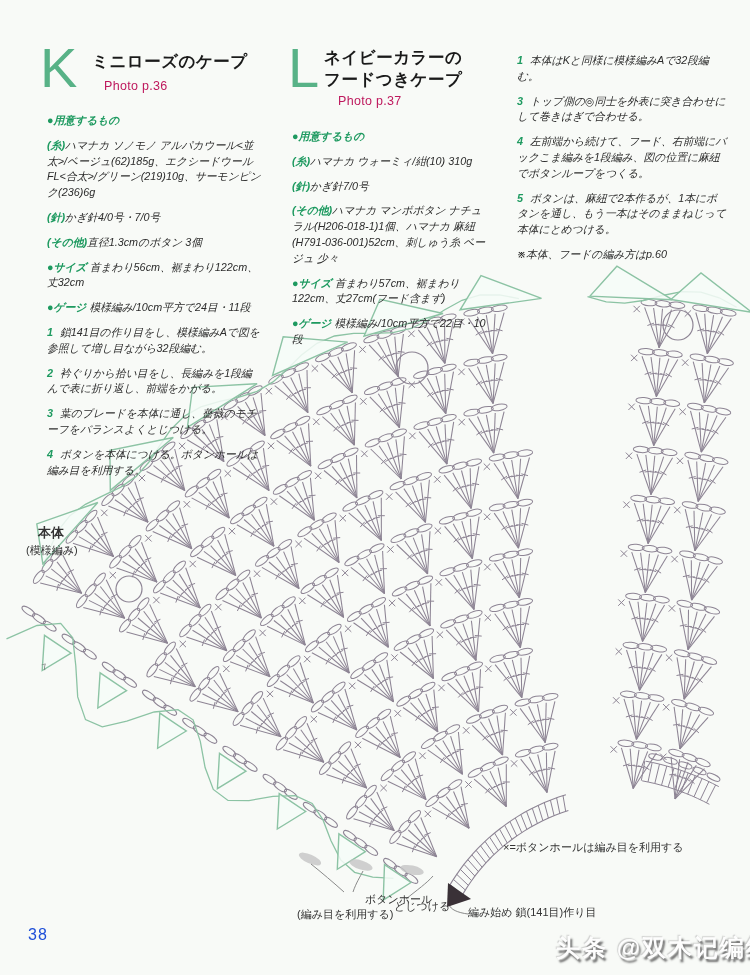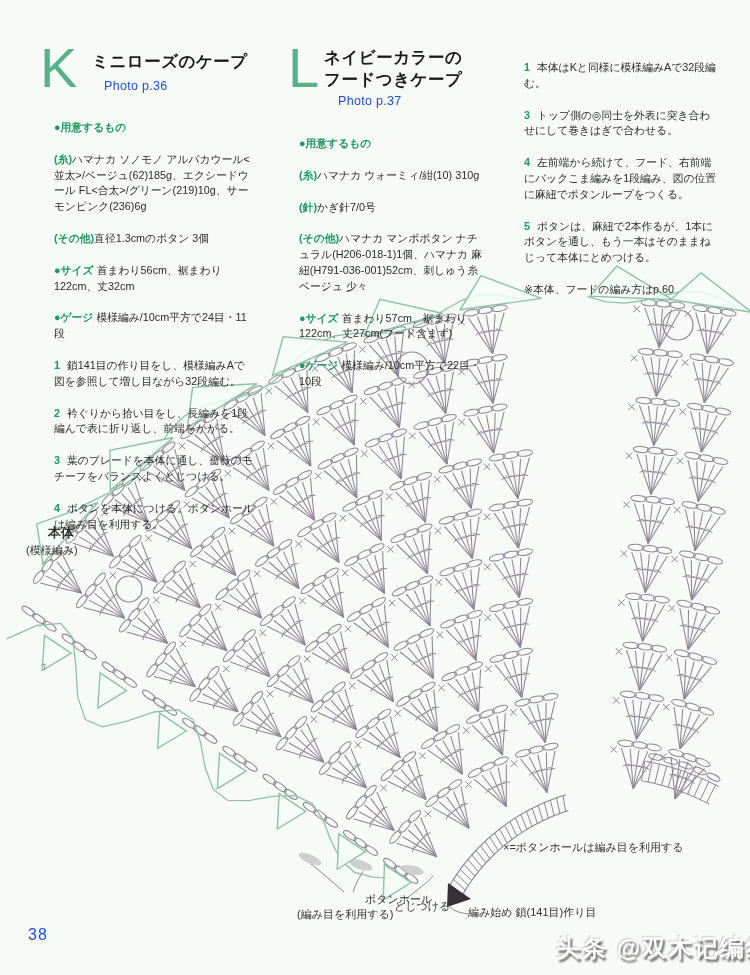--- a/index.html
+++ b/index.html
@@ -3,23 +3,23 @@
 <meta charset="utf-8">
 <style>
   html,body{margin:0;padding:0;}
   body{width:750px;height:975px;position:relative;background:#f8faf7;
        font-family:"Liberation Sans","DejaVu Sans",sans-serif;color:#2b2b2b;overflow:hidden;}
   .page{position:absolute;inset:0;}
   svg.chart{position:absolute;left:0;top:0;}
   .abs{position:absolute;}
   .big-letter{font-size:56px;font-weight:400;color:#58b287;line-height:1;}
   .title{font-size:16.5px;font-weight:bold;color:#1a1a1a;letter-spacing:.5px;line-height:22px;}
-  .photo{font-size:12.5px;color:#1d4ed8;letter-spacing:.3px;}
+  .photo{font-size:12.5px;color:#be185d;letter-spacing:.3px;}
   .colbody{font-size:10.8px;line-height:15.8px;}
-  .colbody p{margin:16px;}
+  .colbody p{margin:9px;font-style:italic;}
   .mheading{color:#1e9a60;font-weight:bold;margin-bottom:1px;}
   .gkey{color:#1e9a60;font-weight:bold;}
   .steps{margin-top:9px;}
   .step .num{color:#1e9a60;font-weight:bold;margin-right:7px;}
   .note{margin-top:2px;}
   .dlabel{font-size:11px;color:#333;white-space:nowrap;}
   .dlabel.b{font-weight:bold;font-size:13px;}
   .pageno{font-size:16px;color:#1d4ed8;letter-spacing:1px;}
   .row7{font-size:9px;color:#777;transform:rotate(-18deg);}
   .watermark{font-size:24px;font-weight:bold;color:#fdfdfd;letter-spacing:2px;
@@ -1546,20 +1546,21 @@
       </g>
     </svg>
 
   <div class="abs big-letter" style="left:40px;top:40px;">K</div>
   <div class="abs title" style="left:92px;top:50px;">ミニローズのケープ</div>
   <div class="abs photo" style="left:104px;top:79px;">Photo p.36</div>
   <div class="abs colbody" style="left:38px;top:104px;width:233px;">
     <p class="mheading">●用意するもの</p>
     <div class="materials">
         <p class="mat"><span class="gkey">(糸)</span>ハマナカ ソノモノ アルパカウール&lt;並太&gt;/ベージュ(62)185g、エクシードウール FL&lt;合太&gt;/グリーン(219)10g、サーモンピンク(236)6g</p>
+        <p class="mat"><span class="gkey">(針)</span>かぎ針4/0号・7/0号</p>
         <p class="mat"><span class="gkey">(その他)</span>直径1.3cmのボタン 3個</p>
         <p class="mat"><span class="gkey">●サイズ</span> 首まわり56cm、裾まわり122cm、丈32cm</p>
         <p class="mat"><span class="gkey">●ゲージ</span> 模様編み/10cm平方で24目・11段</p>
       </div>
     <div class="steps">
         <p class="step"><span class="num">1</span>鎖141目の作り目をし、模様編みAで図を参照して増し目ながら32段編む。</p>
         <p class="step"><span class="num">2</span>衿ぐりから拾い目をし、長編みを1段編んで表に折り返し、前端をかがる。</p>
         <p class="step"><span class="num">3</span>葉のブレードを本体に通し、薔薇のモチーフをバランスよくとじつける。</p>
         <p class="step"><span class="num">4</span>ボタンを本体につける。ボタンホールは編み目を利用する。</p>
       </div>
@@ -1584,21 +1585,21 @@
   <div class="abs colbody" style="left:508px;top:44px;width:228px;">
     <div class="steps" style="margin-top:0;">
         <p class="step"><span class="num">1</span>本体はKと同様に模様編みAで32段編む。</p>
         <p class="step"><span class="num">3</span>トップ側の◎同士を外表に突き合わせにして巻きはぎで合わせる。</p>
         <p class="step"><span class="num">4</span>左前端から続けて、フード、右前端にバックこま編みを1段編み、図の位置に麻紐でボタンループをつくる。</p>
         <p class="step"><span class="num">5</span>ボタンは、麻紐で2本作るが、1本にボタンを通し、もう一本はそのままねじって本体にとめつける。</p>
       </div>
     <p class="note">※本体、フードの編み方はp.60</p>
   </div>
 
-  <div class="abs dlabel b" style="left:48px;top:524px;text-align:center;">本体</div>
+  <div class="abs dlabel b" style="left:38px;top:524px;text-align:center;">本体</div>
   <div class="abs dlabel" style="left:26px;top:543px;">(模様編み)</div>
   <div class="abs row7" style="left:42px;top:662px;">7</div>
   <div class="abs dlabel" style="left:322px;top:892px;margin-left:43px;">ボタンホール</div>
   <div class="abs dlabel" style="left:297px;top:907px;">(編み目を利用する)</div>
   <div class="abs dlabel" style="left:394px;top:899px;">とじつける</div>
   <div class="abs dlabel" style="left:468px;top:905px;font-size:11px;">編み始め 鎖(141目)作り目</div>
   <div class="abs dlabel" style="left:503px;top:840px;font-size:11px;">×=ボタンホールは編み目を利用する</div>
   <div class="abs pageno" style="left:28px;top:926px;">38</div>
   <div class="abs watermark" style="left:556px;top:932px;">头条 @双木记编织</div>
 </div>

